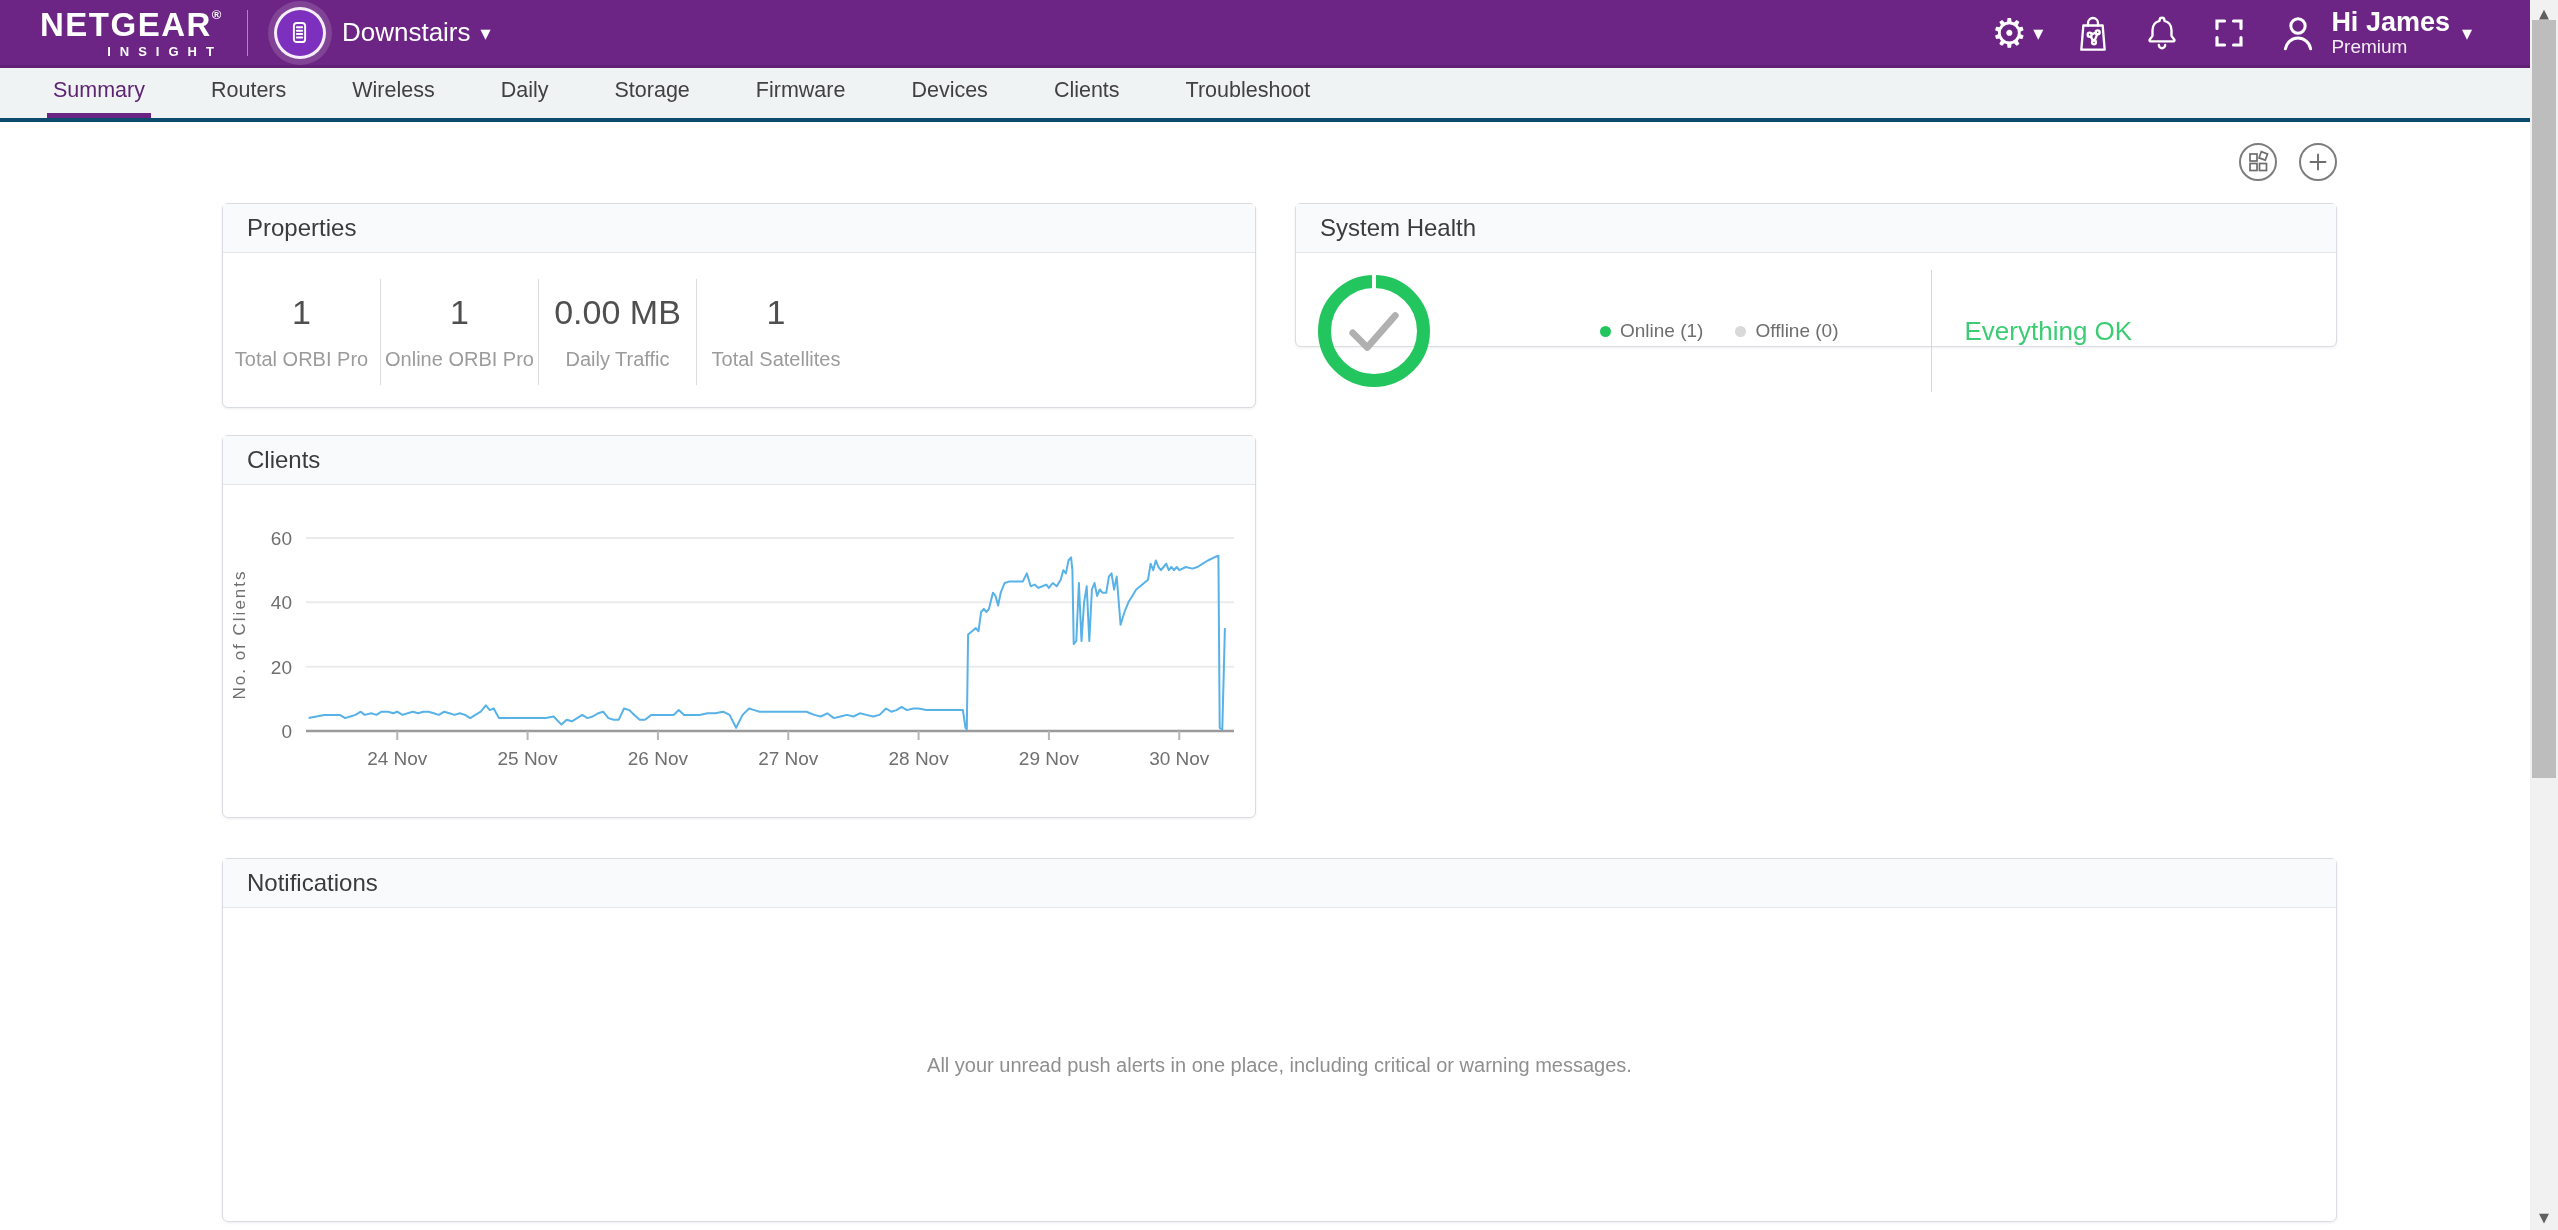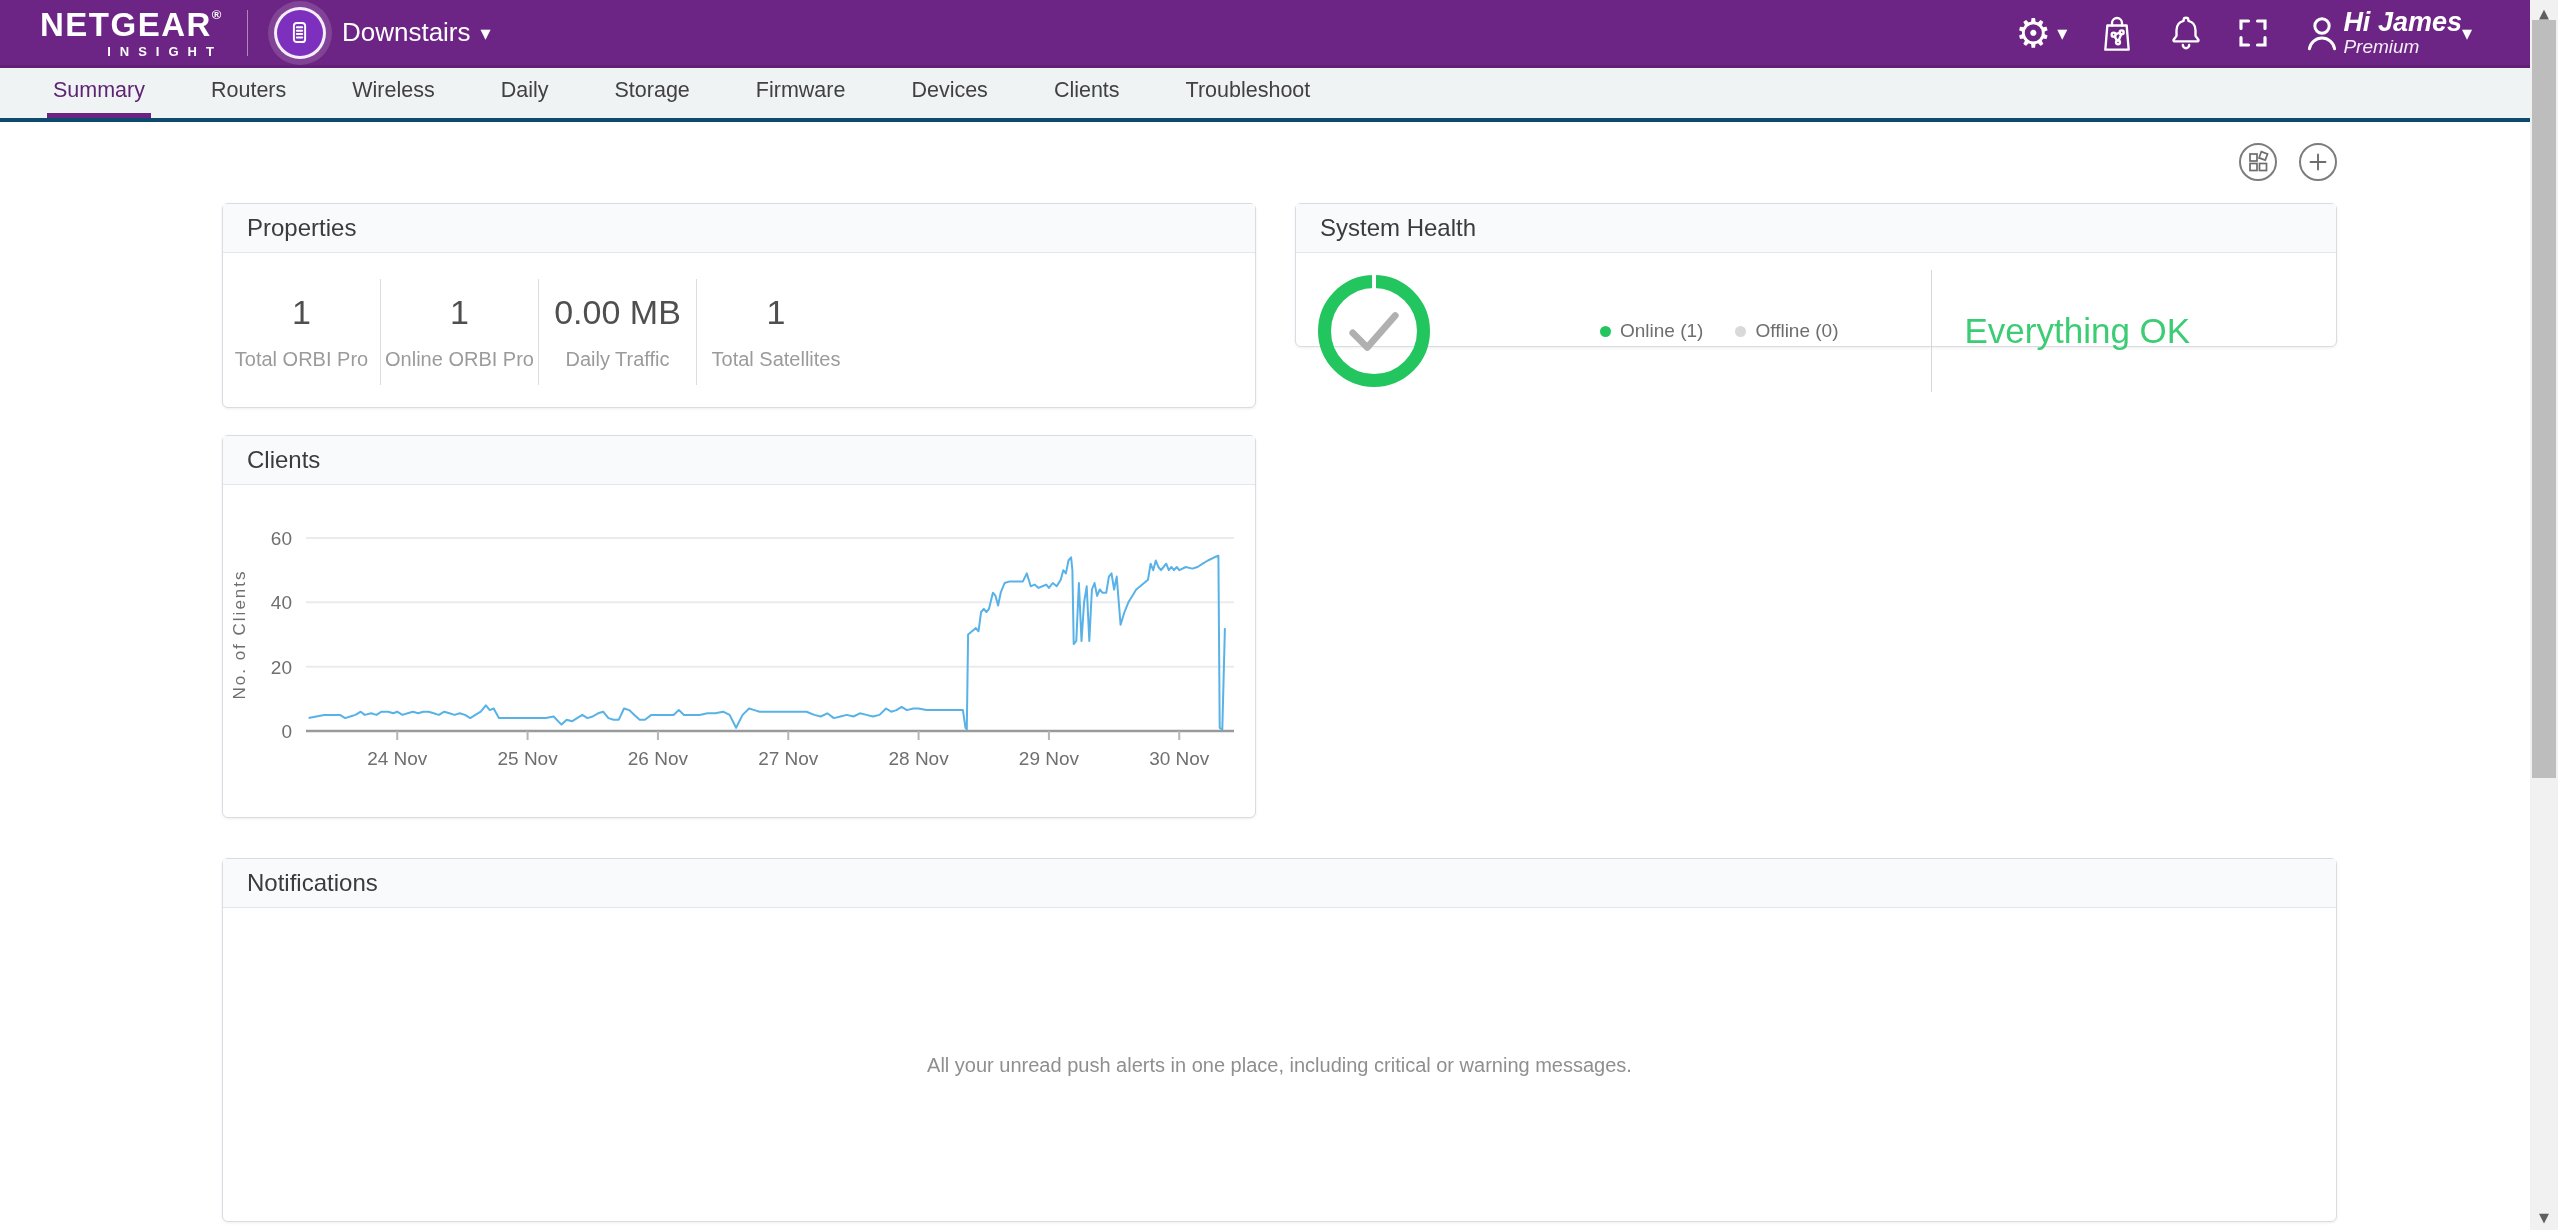--- a/index.html
+++ b/index.html
@@ -20,21 +20,21 @@
   .loc-avatar{
     width:46px;height:46px;border-radius:50%;background:#7d2fbe;
     border:3px solid rgba(255,255,255,.92);box-shadow:0 0 0 6px rgba(255,255,255,.14);
     display:flex;align-items:center;justify-content:center;margin-right:16px;flex:0 0 auto;
   }
   .loc-label{font-size:26px;margin-right:10px;}
   .caret{font-size:20px;line-height:1;font-family:"DejaVu Sans",sans-serif;}
   .hdr-right{margin-left:auto;display:flex;align-items:center;gap:30px;padding-right:46px;}
   .hdr-icon{display:flex;align-items:center;color:#fff;cursor:pointer;}
   .gear-glyph{font-size:40px;line-height:1;font-family:"DejaVu Sans",sans-serif;}
-  .user-block{display:flex;align-items:center;gap:0;font-style:italic;}
+  .user-block{display:flex;align-items:center;gap:12px;}
   .user-text{display:flex;flex-direction:column;line-height:1.05;}
   .user-greeting{font-size:27px;font-weight:bold;}
   .user-plan{font-size:19px;opacity:.92;}
   
   .tab-bar{
     height:54px;background:#f0f3f4;display:flex;align-items:stretch;
     padding-left:20px;border-bottom:4px solid #0c4a6e;box-sizing:border-box;
   }
   .tab{
     display:flex;align-items:center;margin:0 27px;padding:0 6px;
@@ -76,21 +76,21 @@
   .health-body{display:flex;align-items:center;height:156px;padding-left:22px;}
   .health-ring{
     width:112px;height:112px;border-radius:50%;border:13px solid #22c55e;box-sizing:border-box;
     display:flex;align-items:center;justify-content:center;position:relative;flex:0 0 auto;
   }
   .ring-notch{position:absolute;top:-14px;left:50%;margin-left:-2px;width:4px;height:15px;background:#ffffff;}
   .health-legend{display:flex;align-items:center;gap:32px;margin-left:170px;}
   .legend-item{display:flex;align-items:center;gap:9px;font-size:19px;color:#6e6e6e;}
   .dot{width:11px;height:11px;border-radius:50%;}
   .health-divider{width:1px;height:122px;background:#d6d6d6;margin-left:92px;}
-  .health-status{font-size:35px;margin-left:33px;}
+  .health-status{font-size:26px;margin-left:33px;}
   
   .chart-body{padding:0;}
   .legend-row{display:flex;align-items:center;gap:10px;margin:2px 0 0 46px;}
   .legend-dot{width:13px;height:13px;border-radius:50%;}
   .legend-label{font-size:20px;color:#7d7d7d;}
   
   .empty-body{display:flex;align-items:center;justify-content:center;color:#8f8f8f;font-size:20px;}
   .ports-body{height:334px;}
   .notif-body{height:315px;}
   

